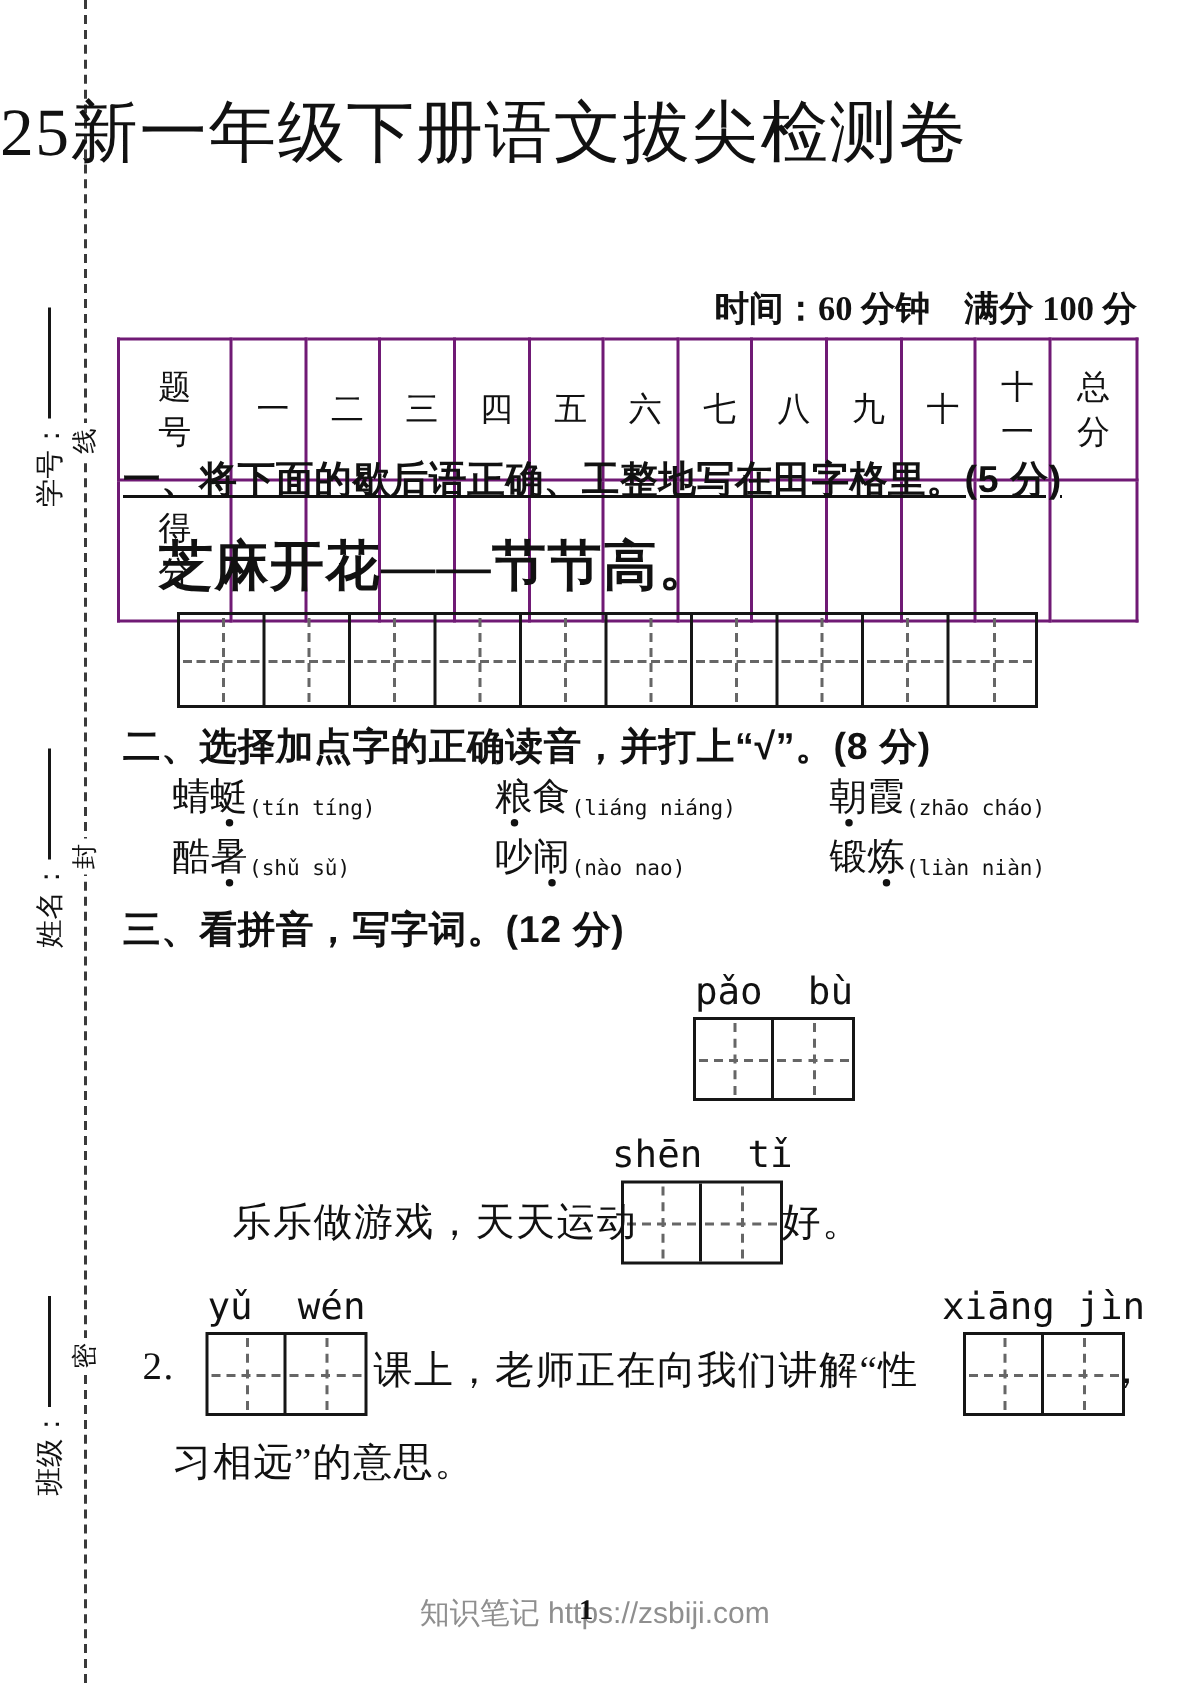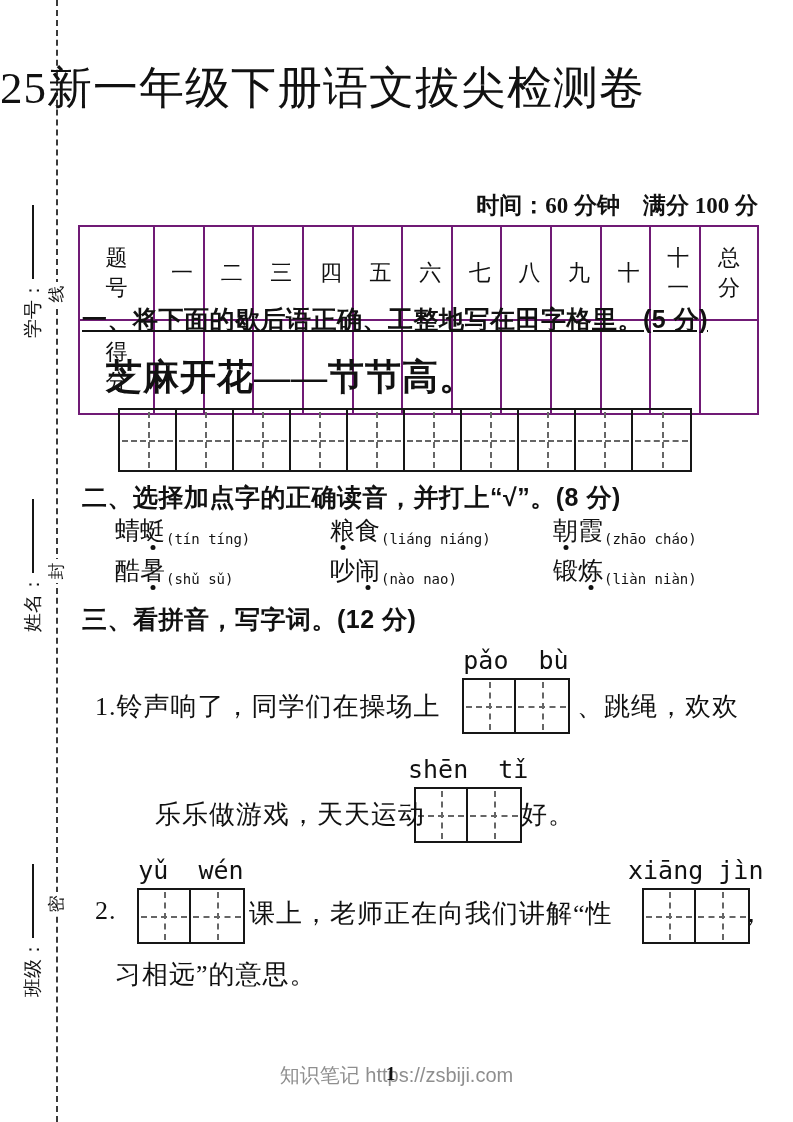--- a/index.html
+++ b/index.html
@@ -186,22 +186,20 @@
 
   <div class="abs sec-head" style="left:82px; top:603px;">三、看拼音，写字词。(12 分)</div>
 
   <div class="pybox" style="left:462px; top:646px;">
     <div class="py">pǎo  bù</div>
     <div class="cells">
       <div class="tzg"></div>
       <div class="tzg"></div>
     </div>
   </div>
-  <div class="abs body-text" style="left:95px; top:689px;">1.铃声响了，同学们在操场上</div>
-  <div class="abs body-text" style="left:577px; top:689px;">、跳绳，欢欢</div>
 
   <div class="pybox" style="left:408px; top:755px;">
     <div class="py">shēn  tǐ</div>
     <div class="cells">
       <div class="tzg"></div>
       <div class="tzg"></div>
     </div>
   </div>
   <div class="abs body-text" style="left:115px; top:797px;margin-left:40px;">乐乐做游戏，天天运动</div>
   <div class="abs body-text" style="left:521px; top:797px;">好。</div>

